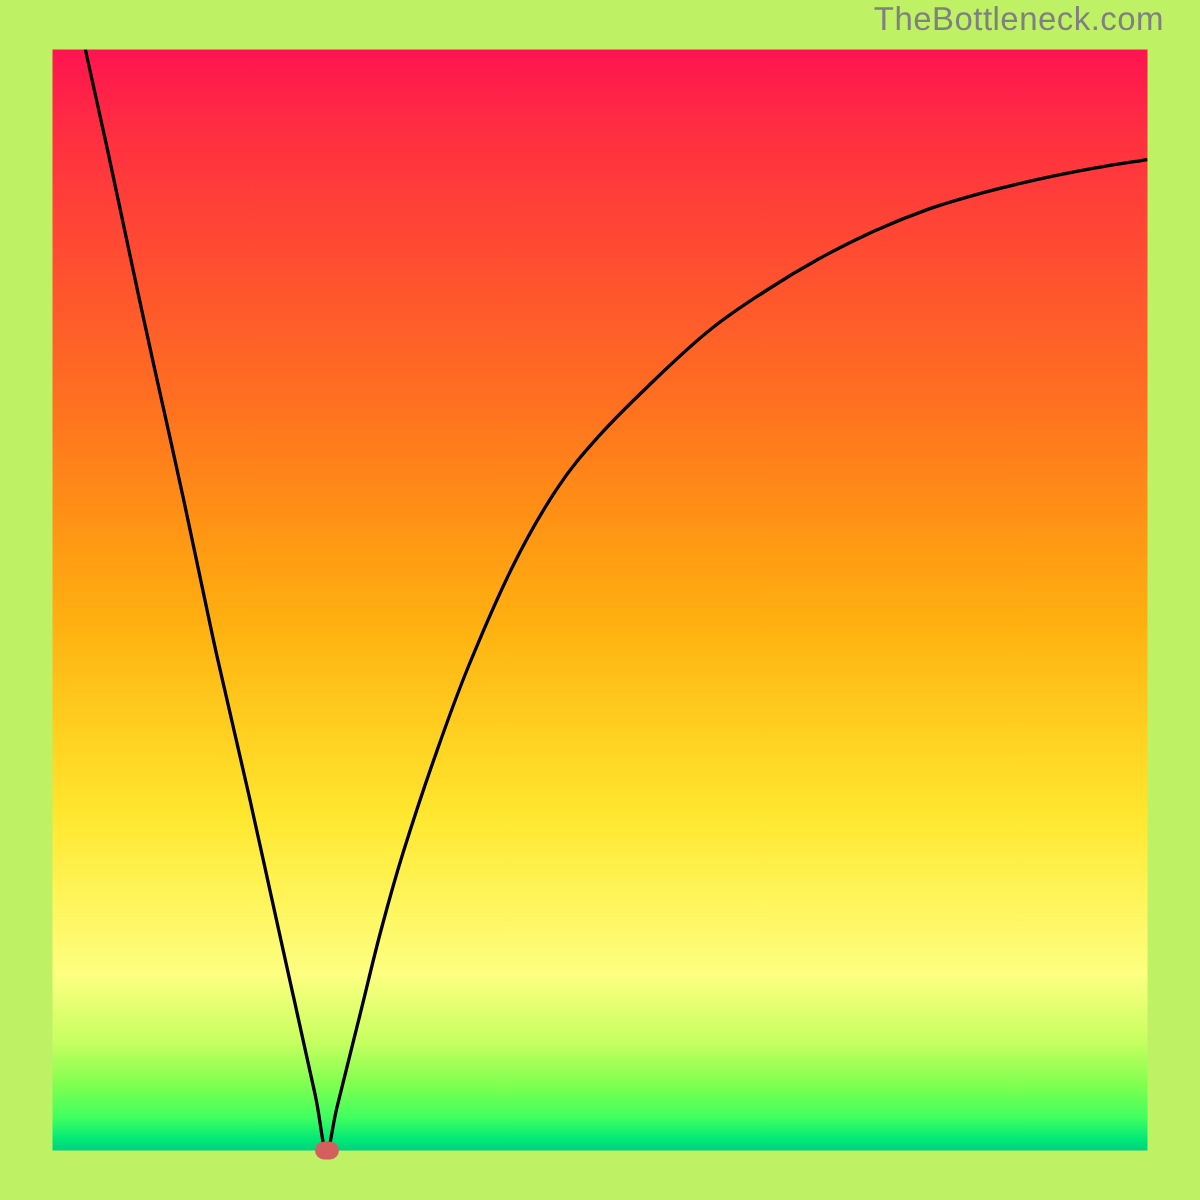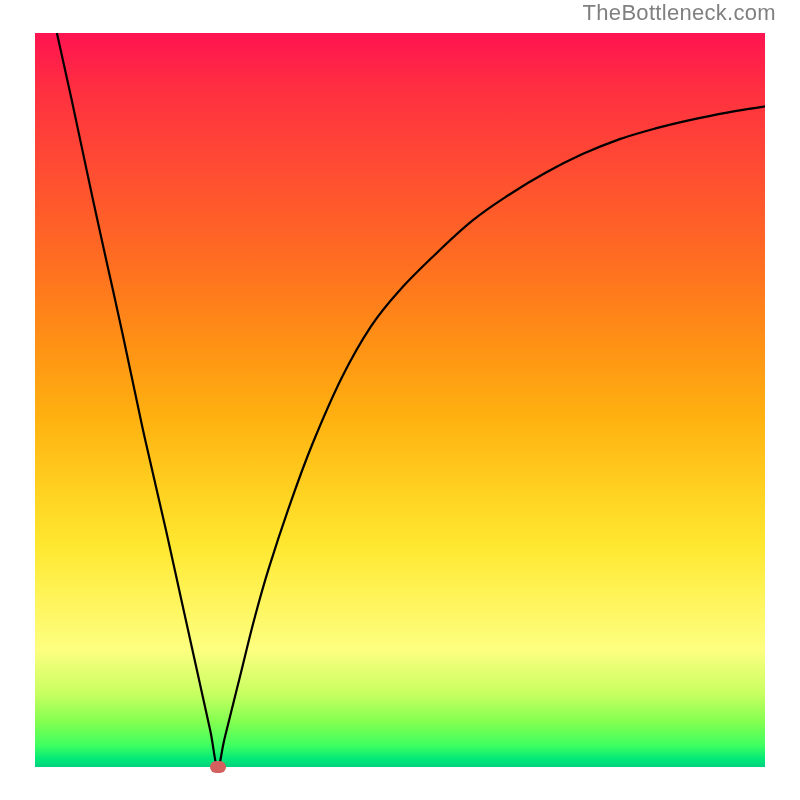--- a/index.html
+++ b/index.html
@@ -8,21 +8,21 @@
     width: 800px;
     height: 800px;
     background: #000;
     overflow: hidden;
     font-family: Arial, Helvetica, sans-serif;
   }
   .outer {
     position: relative;
     width: 800px;
     height: 800px;
-    background: #ffffff;
+    background: #bef264;
   }
   .plot-area {
     position: absolute;
     left: 35px;
     top: 33px;
     width: 730px;
     height: 734px;
     background: linear-gradient(
       to bottom,
       #ff1450 0%,

